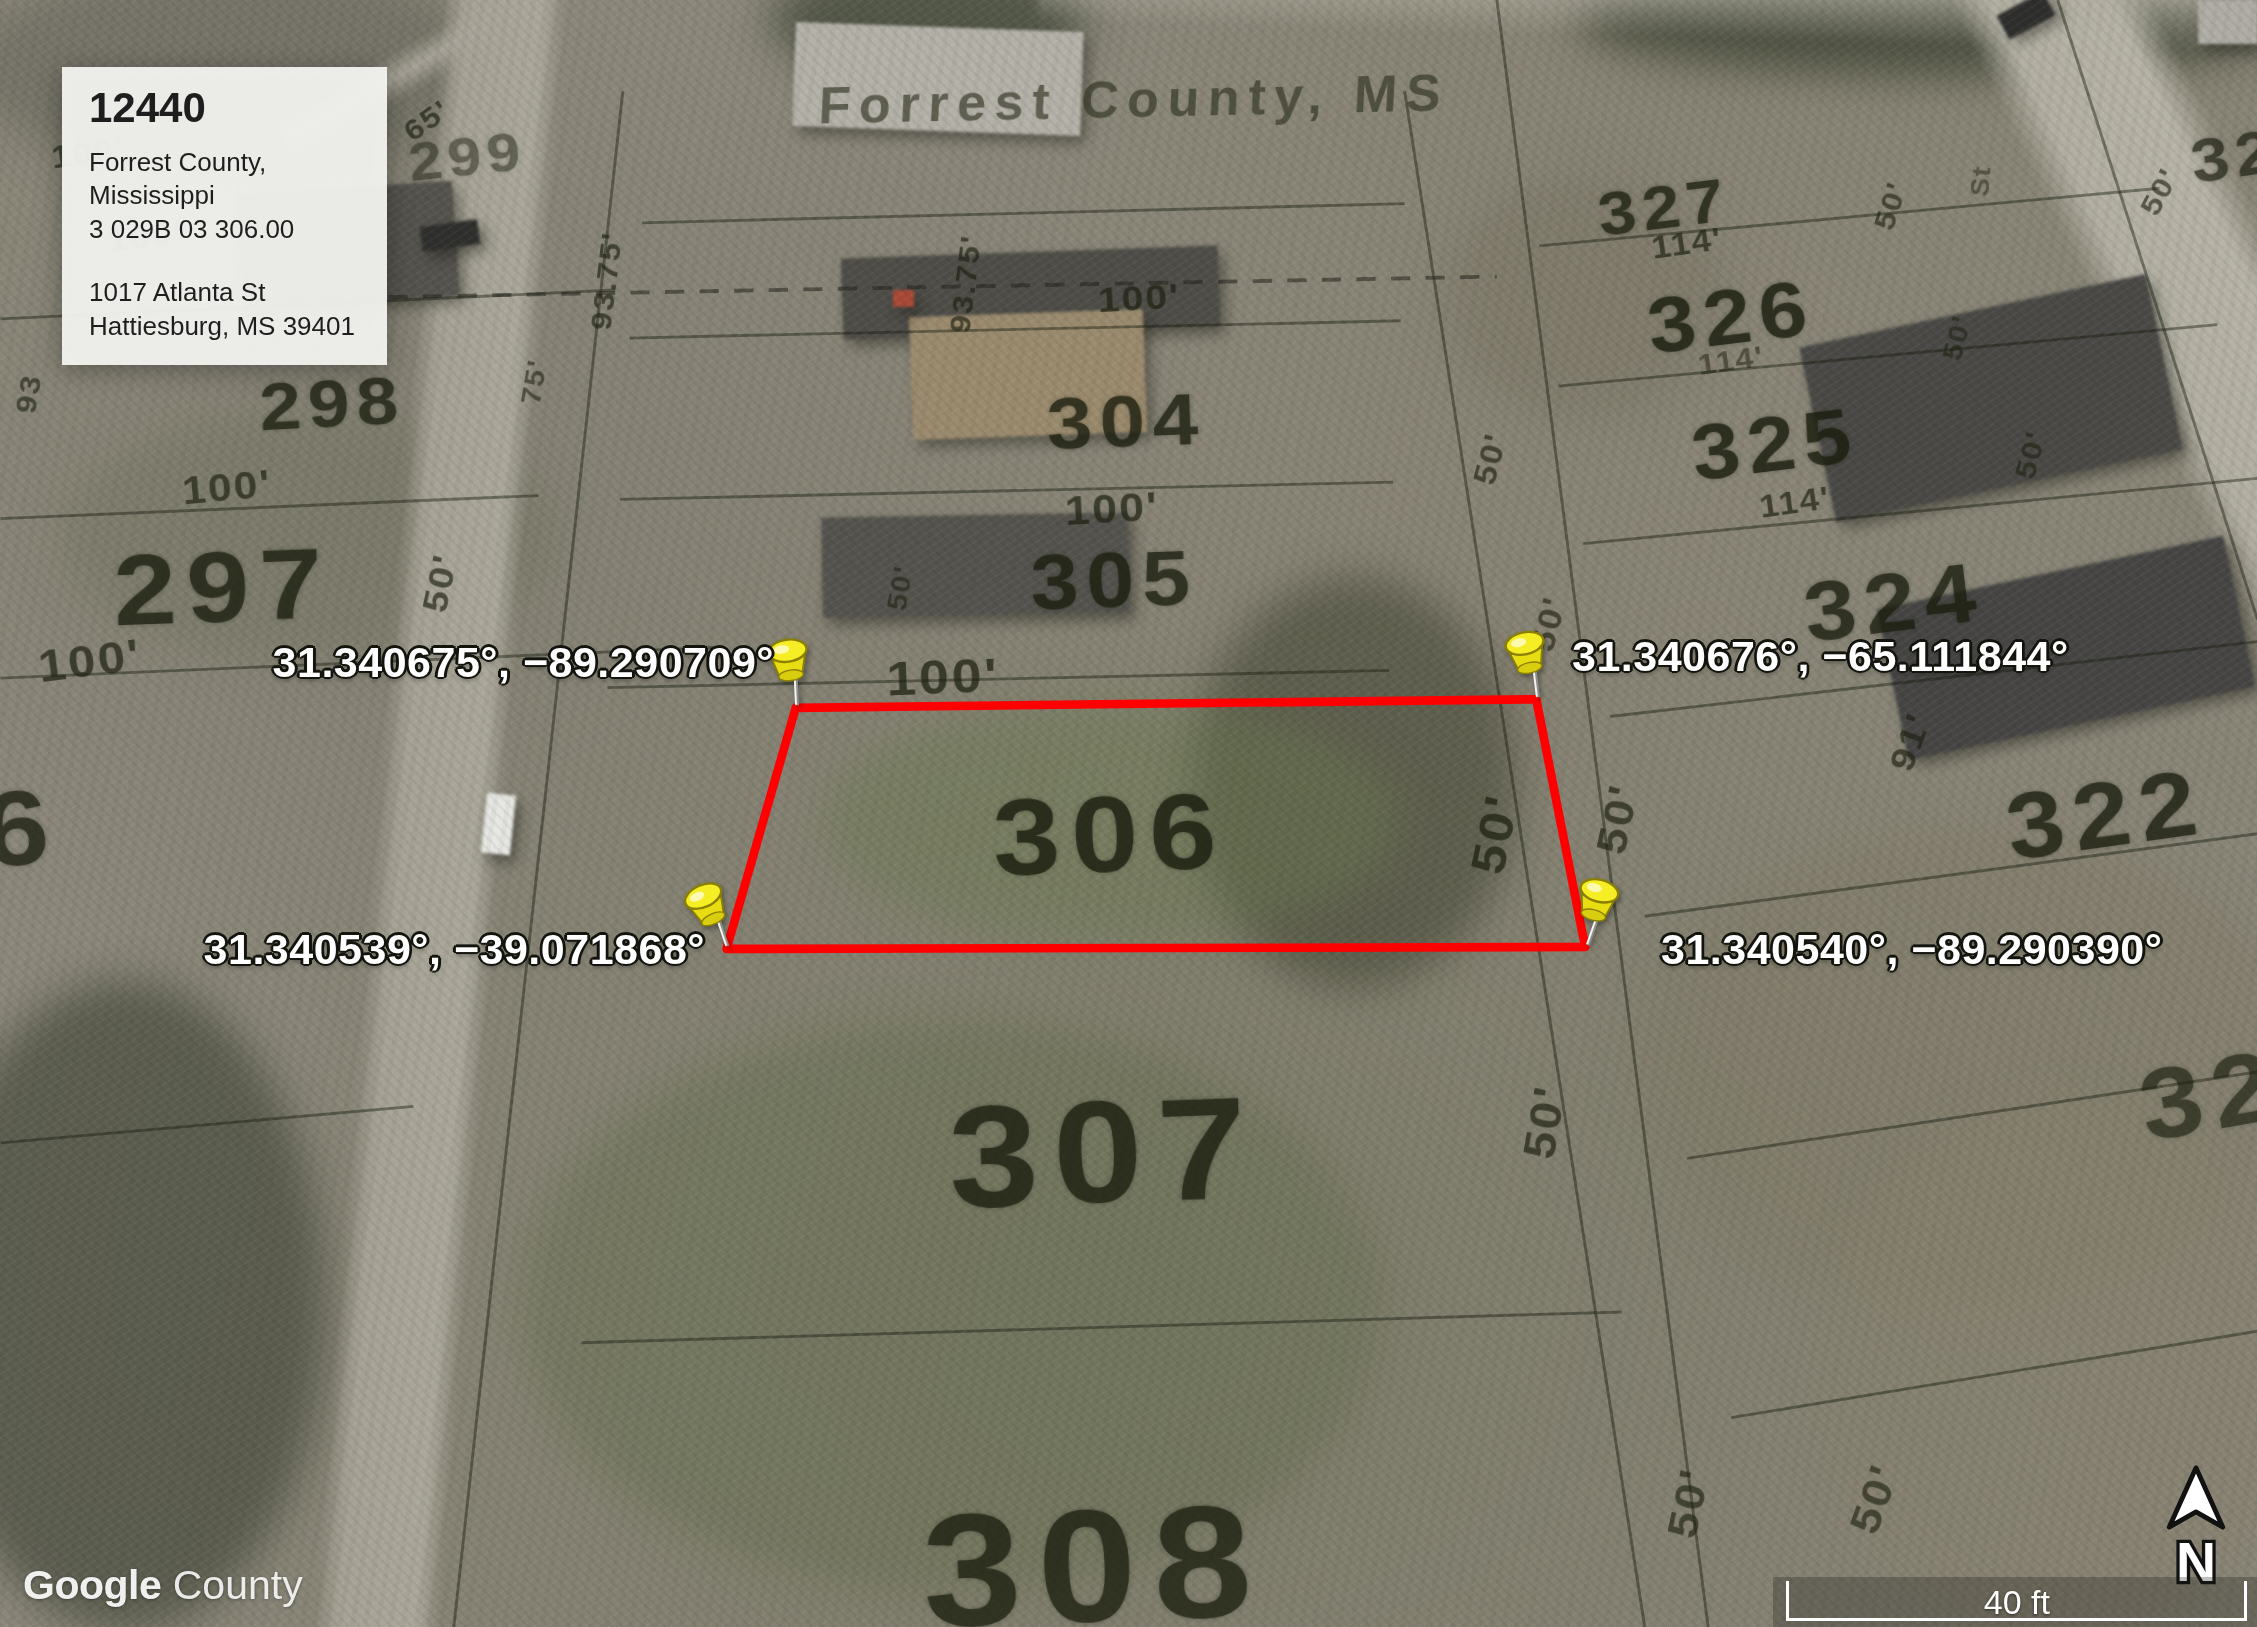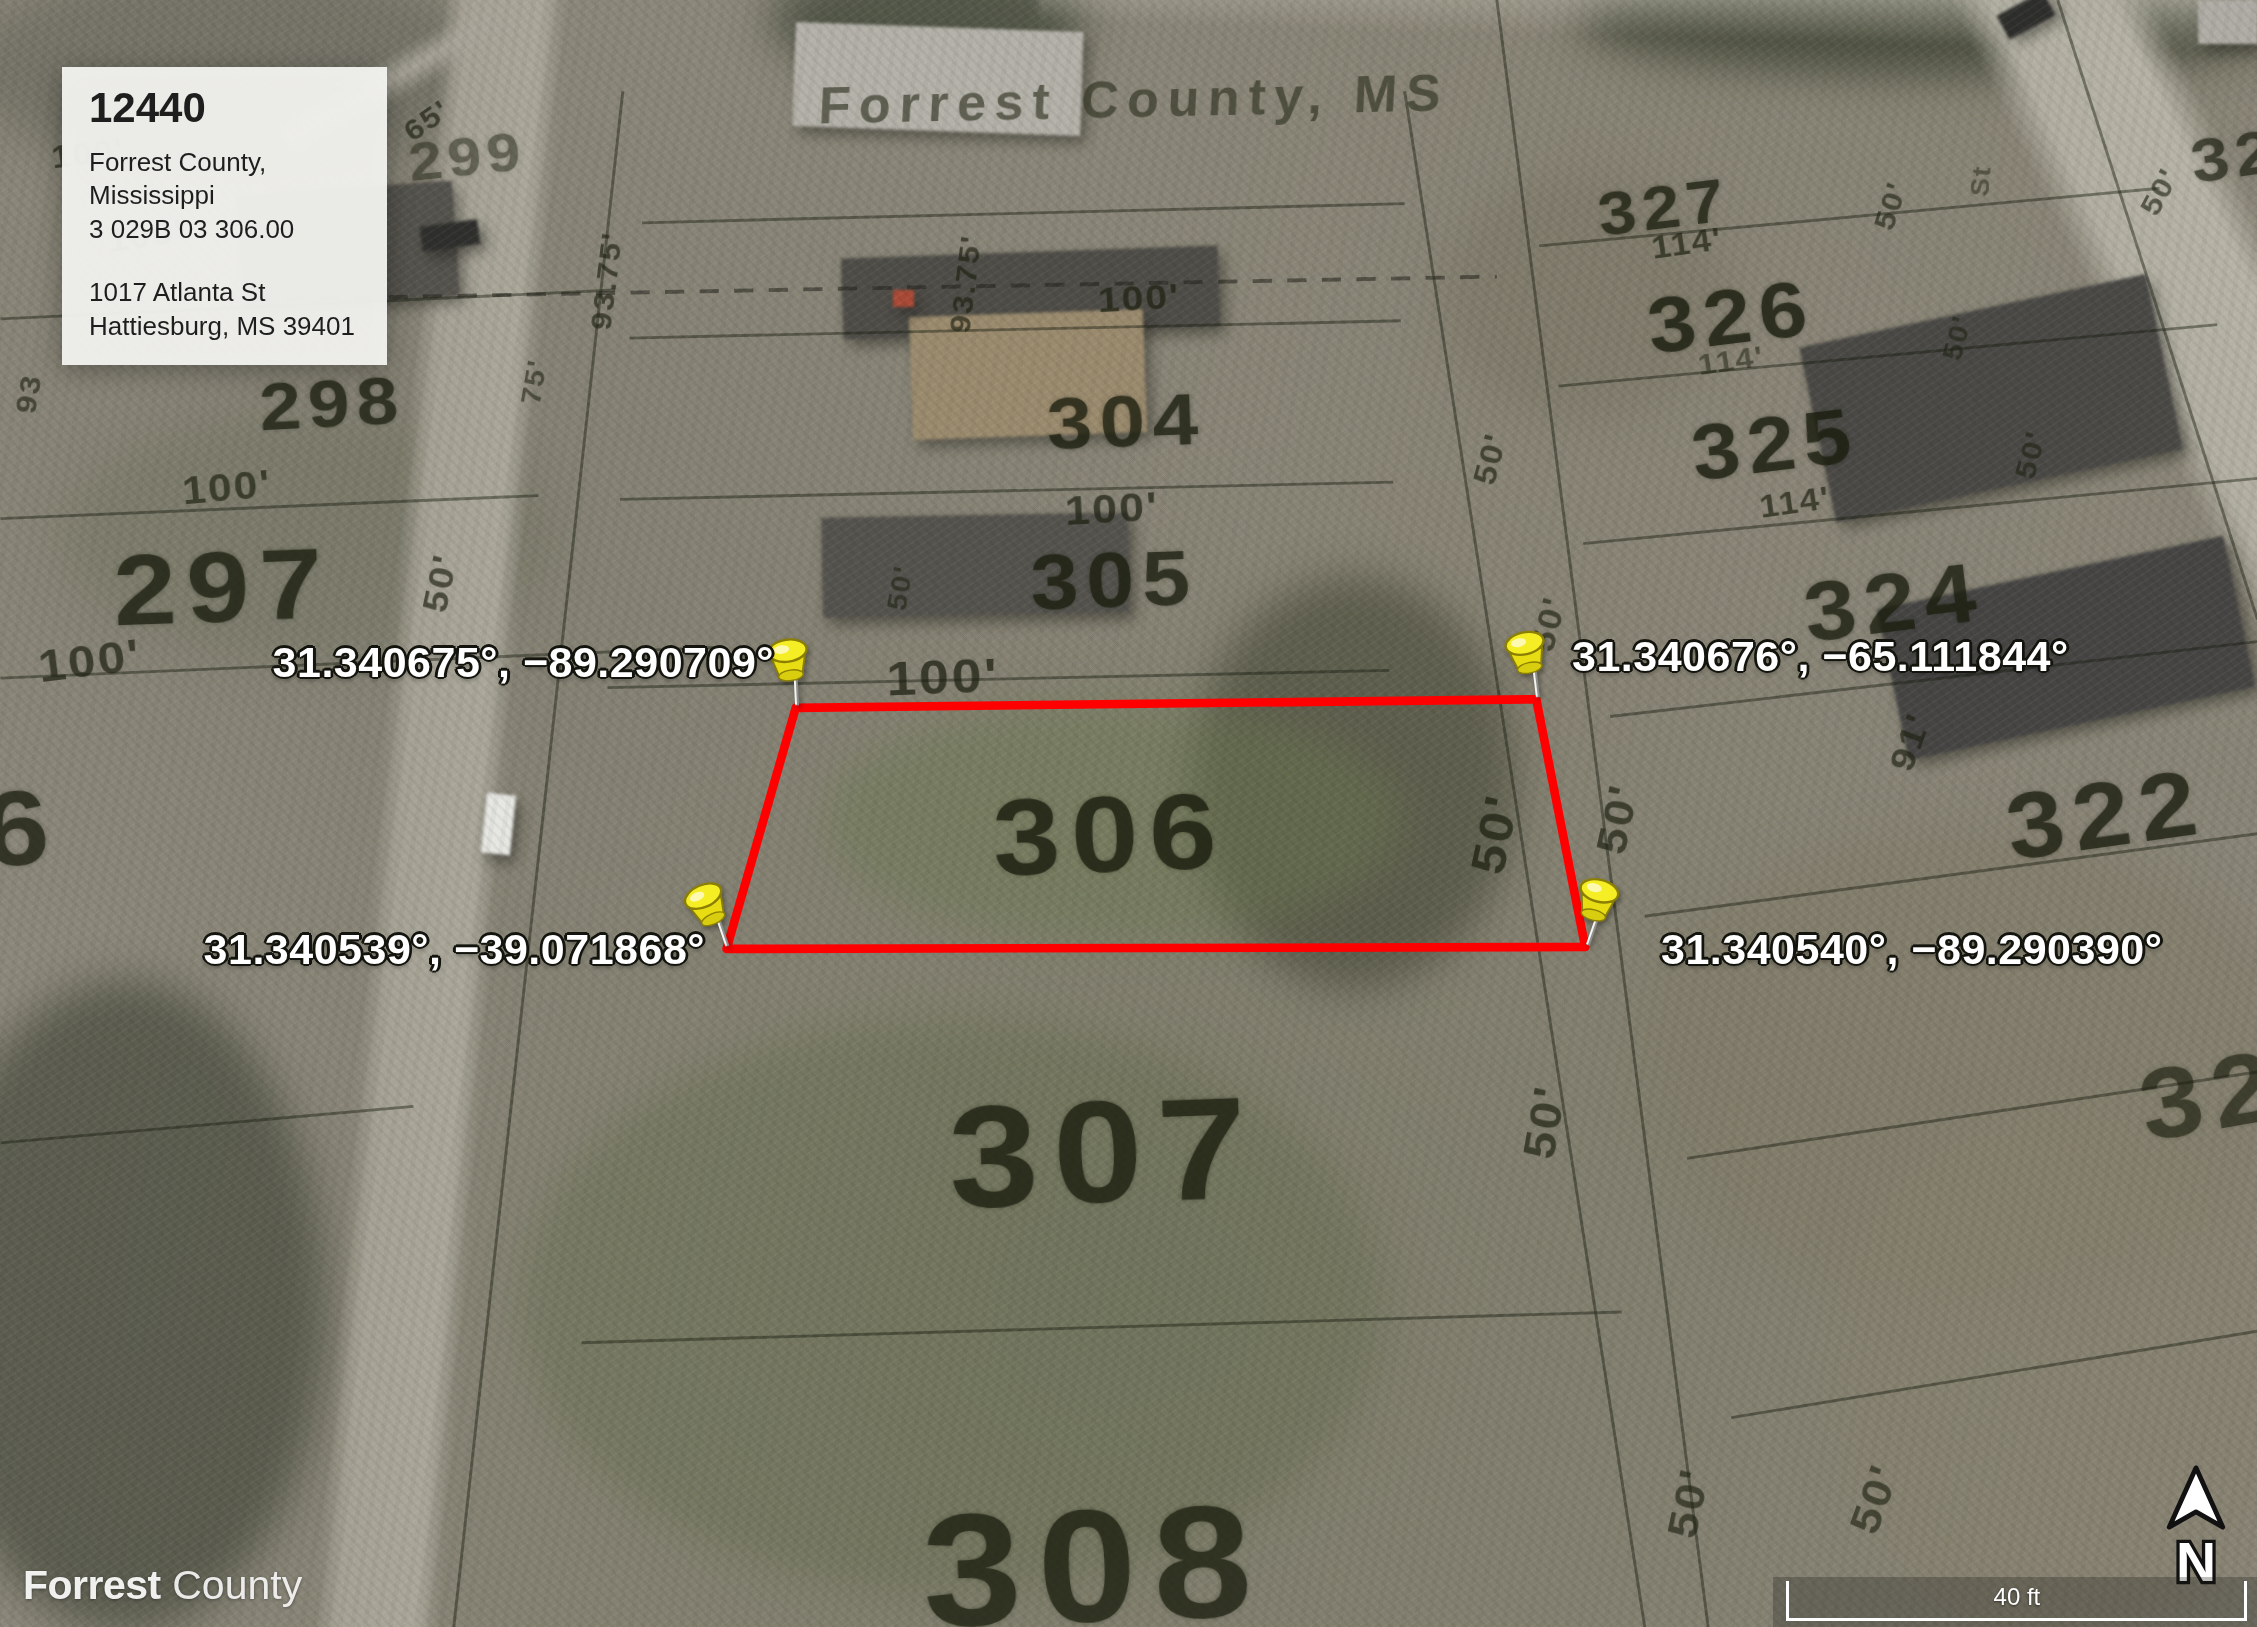--- a/index.html
+++ b/index.html
@@ -52,21 +52,21 @@
   .watermark{position:absolute;left:23px;top:1562px;color:rgba(255,255,255,.92);
     font-size:41px;text-shadow:0 1px 3.8px rgba(0,0,0,.4);}
   .wm-google{font-weight:700;letter-spacing:-0.5px;}
   .wm-earth{font-weight:400;margin-left:11.5px;opacity:.95;}
   
   .scalebar-band{position:absolute;left:1773px;top:1577px;width:484px;height:50px;
     background:rgba(25,25,20,.28);}
   .scalebar-bracket{position:absolute;left:13.4px;right:9.6px;top:3.8px;bottom:5.8px;
     border-left:3.8px solid #fff;border-right:3.8px solid #fff;border-bottom:3.8px solid #fff;}
   .scalebar-label{position:absolute;left:0;right:0;top:1.9px;text-align:center;
-    color:#fff;font-size:24px;font-weight:400;text-shadow:0 1px 2.9px rgba(0,0,0,.6);}
+    color:#fff;font-size:34px;font-weight:400;text-shadow:0 1px 2.9px rgba(0,0,0,.6);}
   .compass{position:absolute;left:2148px;top:1464px;}
 </style>
 </head>
 <body>
 
 <div id="stage">
 
   <div class="patch" style="left:-38px;top:-38px;width:538px;height:211px;background:rgba(98,98,88,.5)"></div>
   <div class="patch" style="left:769px;top:-38px;width:317px;height:115px;background:rgba(45,55,38,.6)"></div>
   <div class="patch" style="left:1576px;top:-38px;width:730px;height:115px;background:rgba(40,48,32,.6)"></div>
@@ -232,21 +232,21 @@
   <div class="card">
     <div class="card-body">
       <div class="card-id">12440</div>
       <div class="card-line">Forrest County, Mississippi</div>
       <div class="card-line">3 029B 03 306.00</div>
       <div class="card-line gap">1017 Atlanta St</div>
       <div class="card-line">Hattiesburg, MS 39401</div>
     </div>
   </div>
 
-  <div class="watermark"><span class="wm-google">Forrest</span><span class="wm-earth">County</span></div>
+  <div class="watermark"><span class="wm-google">Google</span><span class="wm-earth">County</span></div>
 
   <svg class="compass" width="96" height="134" viewBox="0 0 100 140">
     <polygon points="50,4 22,66 50,50 78,66" fill="#ffffff" stroke="#111" stroke-width="5" stroke-linejoin="round"></polygon>
     <text x="50" y="122" text-anchor="middle" font-family="Liberation Sans, sans-serif" font-size="58" font-weight="700" fill="#ffffff" stroke="#111" stroke-width="7" paint-order="stroke">N</text>
   </svg>
 
   <div class="scalebar-band">
     <div class="scalebar-bracket">
       <span class="scalebar-label">40 ft</span>
     </div>

